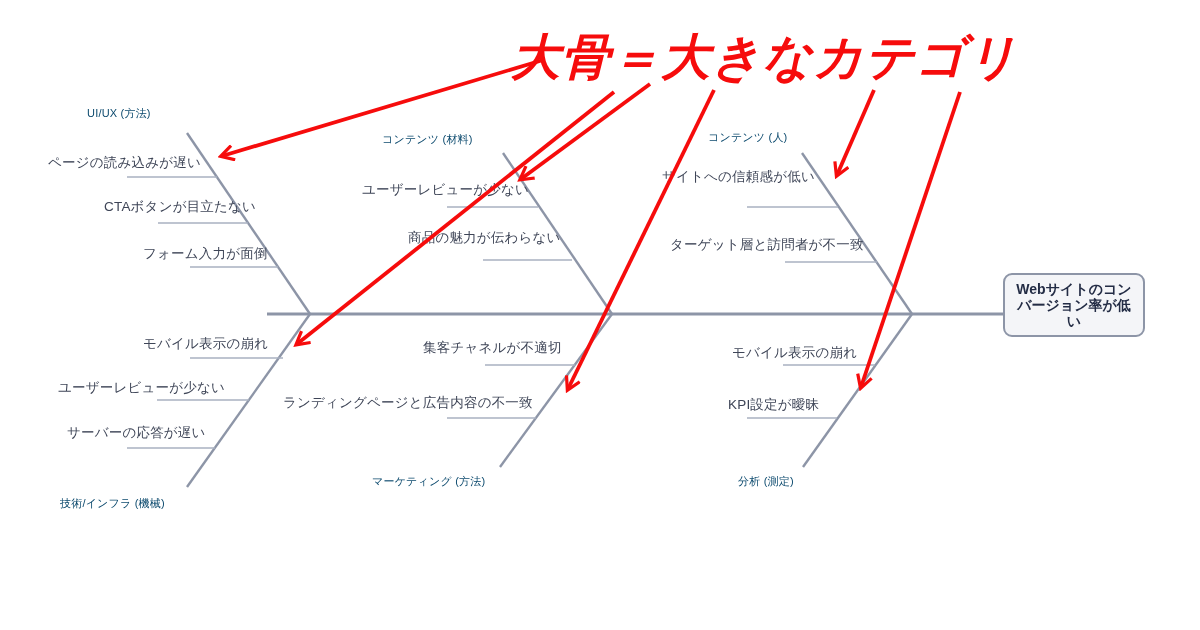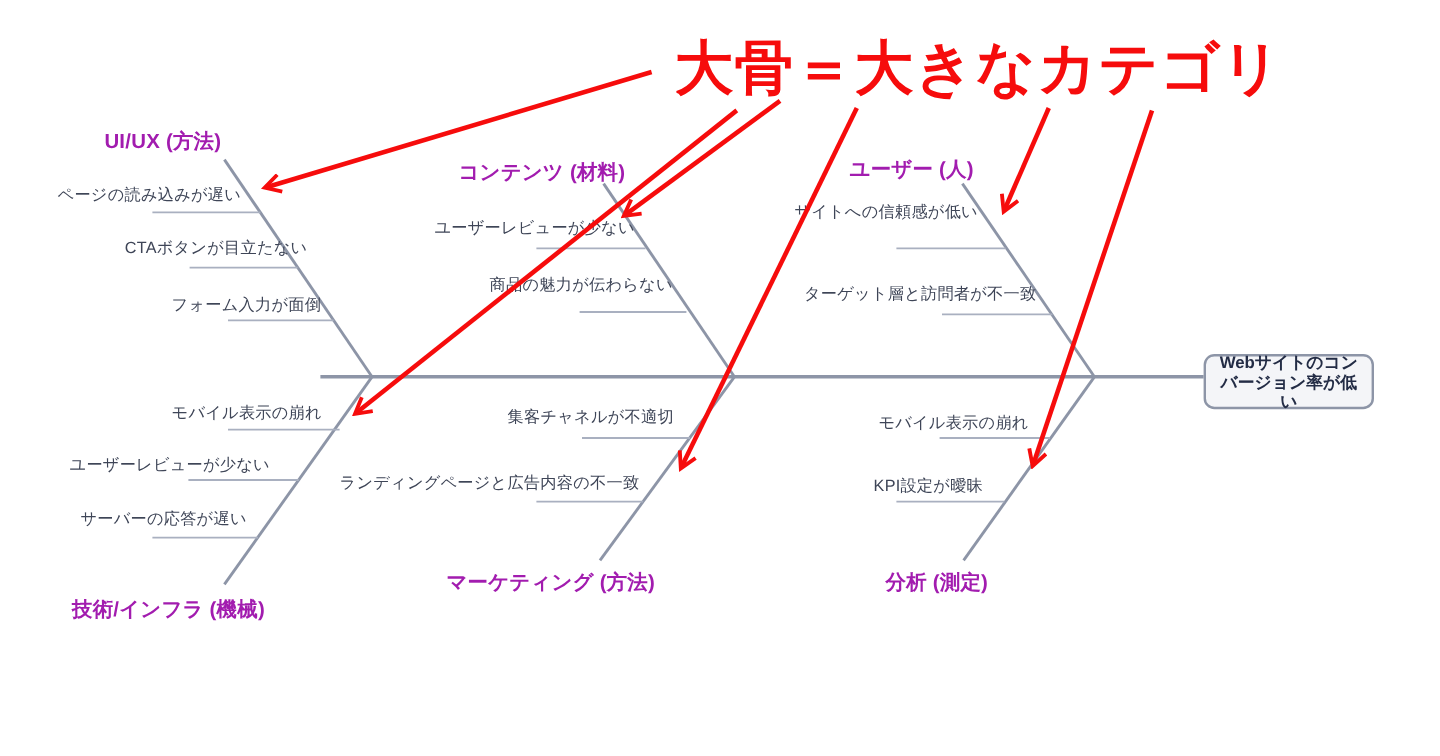--- a/index.html
+++ b/index.html
@@ -7,43 +7,44 @@
     width:1200px;height:630px;position:relative;overflow:hidden;
     background:#ffffff;
     font-family:"Liberation Sans","DejaVu Sans",sans-serif;
   }
   .layer{position:absolute;left:0;top:0;width:1200px;height:630px;}
   svg{display:block;}
 
   
   .cat-label{
     position:absolute;white-space:nowrap;
-    font-size:17px;font-weight:700;color:#a21caf;letter-spacing:.2px;
+    font-size:11px;font-weight:400;color:#0c4a6e;letter-spacing:.2px;
   }
   .cause-label{
     position:absolute;white-space:nowrap;
     font-size:13.5px;font-weight:400;color:#3e4557;letter-spacing:.2px;
   }
 
   
   .head-box{
-    position:absolute;left:1003px;top:295px;width:142px;height:46px;
+    position:absolute;left:1003px;top:273px;width:142px;height:64px;
     box-sizing:border-box;
     background:#f4f5f8;border:2px solid #8d95a7;border-radius:9px;
     display:flex;align-items:center;justify-content:center;
     text-align:center;
     font-size:14px;font-weight:700;color:#232c45;line-height:16px;
   }
   .head-box span{display:block;}
 
   
   .annotation-title{
-    position:absolute;left:562px;top:28px;white-space:nowrap;
+    position:absolute;left:511px;top:28px;white-space:nowrap;
     font-size:49px;font-weight:800;color:#f60c0c;letter-spacing:1px;
     line-height:58px;
+    font-style:italic;
   }
 </style>
 </head>
 <body>
 
 <svg class="layer" viewBox="0 0 1200 630" aria-hidden="true">
 
   <line x1="267" y1="314" x2="1003" y2="314" stroke="#8d95a7" stroke-width="3"></line>
 
   <line x1="187" y1="133" x2="310" y2="314" stroke="#8d95a7" stroke-width="2.4"></line>
@@ -74,21 +75,21 @@
 <div class="head-box" title="">
   <div>
     <span>Webサイトのコン</span>
     <span>バージョン率が低</span>
     <span>い</span>
   </div>
 </div>
 
 <div class="cat-label" style="left:87px;top:106px;">UI/UX (方法)</div>
 <div class="cat-label" style="left:382px;top:132px;">コンテンツ (材料)</div>
-<div class="cat-label" style="left:708px;top:130px;">ユーザー (人)</div>
+<div class="cat-label" style="left:708px;top:130px;">コンテンツ (人)</div>
 <div class="cat-label" style="left:60px;top:496px;">技術/インフラ (機械)</div>
 <div class="cat-label" style="left:372px;top:474px;">マーケティング (方法)</div>
 <div class="cat-label" style="left:738px;top:474px;">分析 (測定)</div>
 
 <div class="cause-label" style="left:48px;top:154px;">ページの読み込みが遅い</div>
 <div class="cause-label" style="left:87px;top:198px;margin-left:17px;">CTAボタンが目立たない</div>
 <div class="cause-label" style="left:143px;top:245px;">フォーム入力が面倒</div>
 
 <div class="cause-label" style="left:362px;top:181px;">ユーザーレビューが少ない</div>
 <div class="cause-label" style="left:408px;top:229px;">商品の魅力が伝わらない</div>

